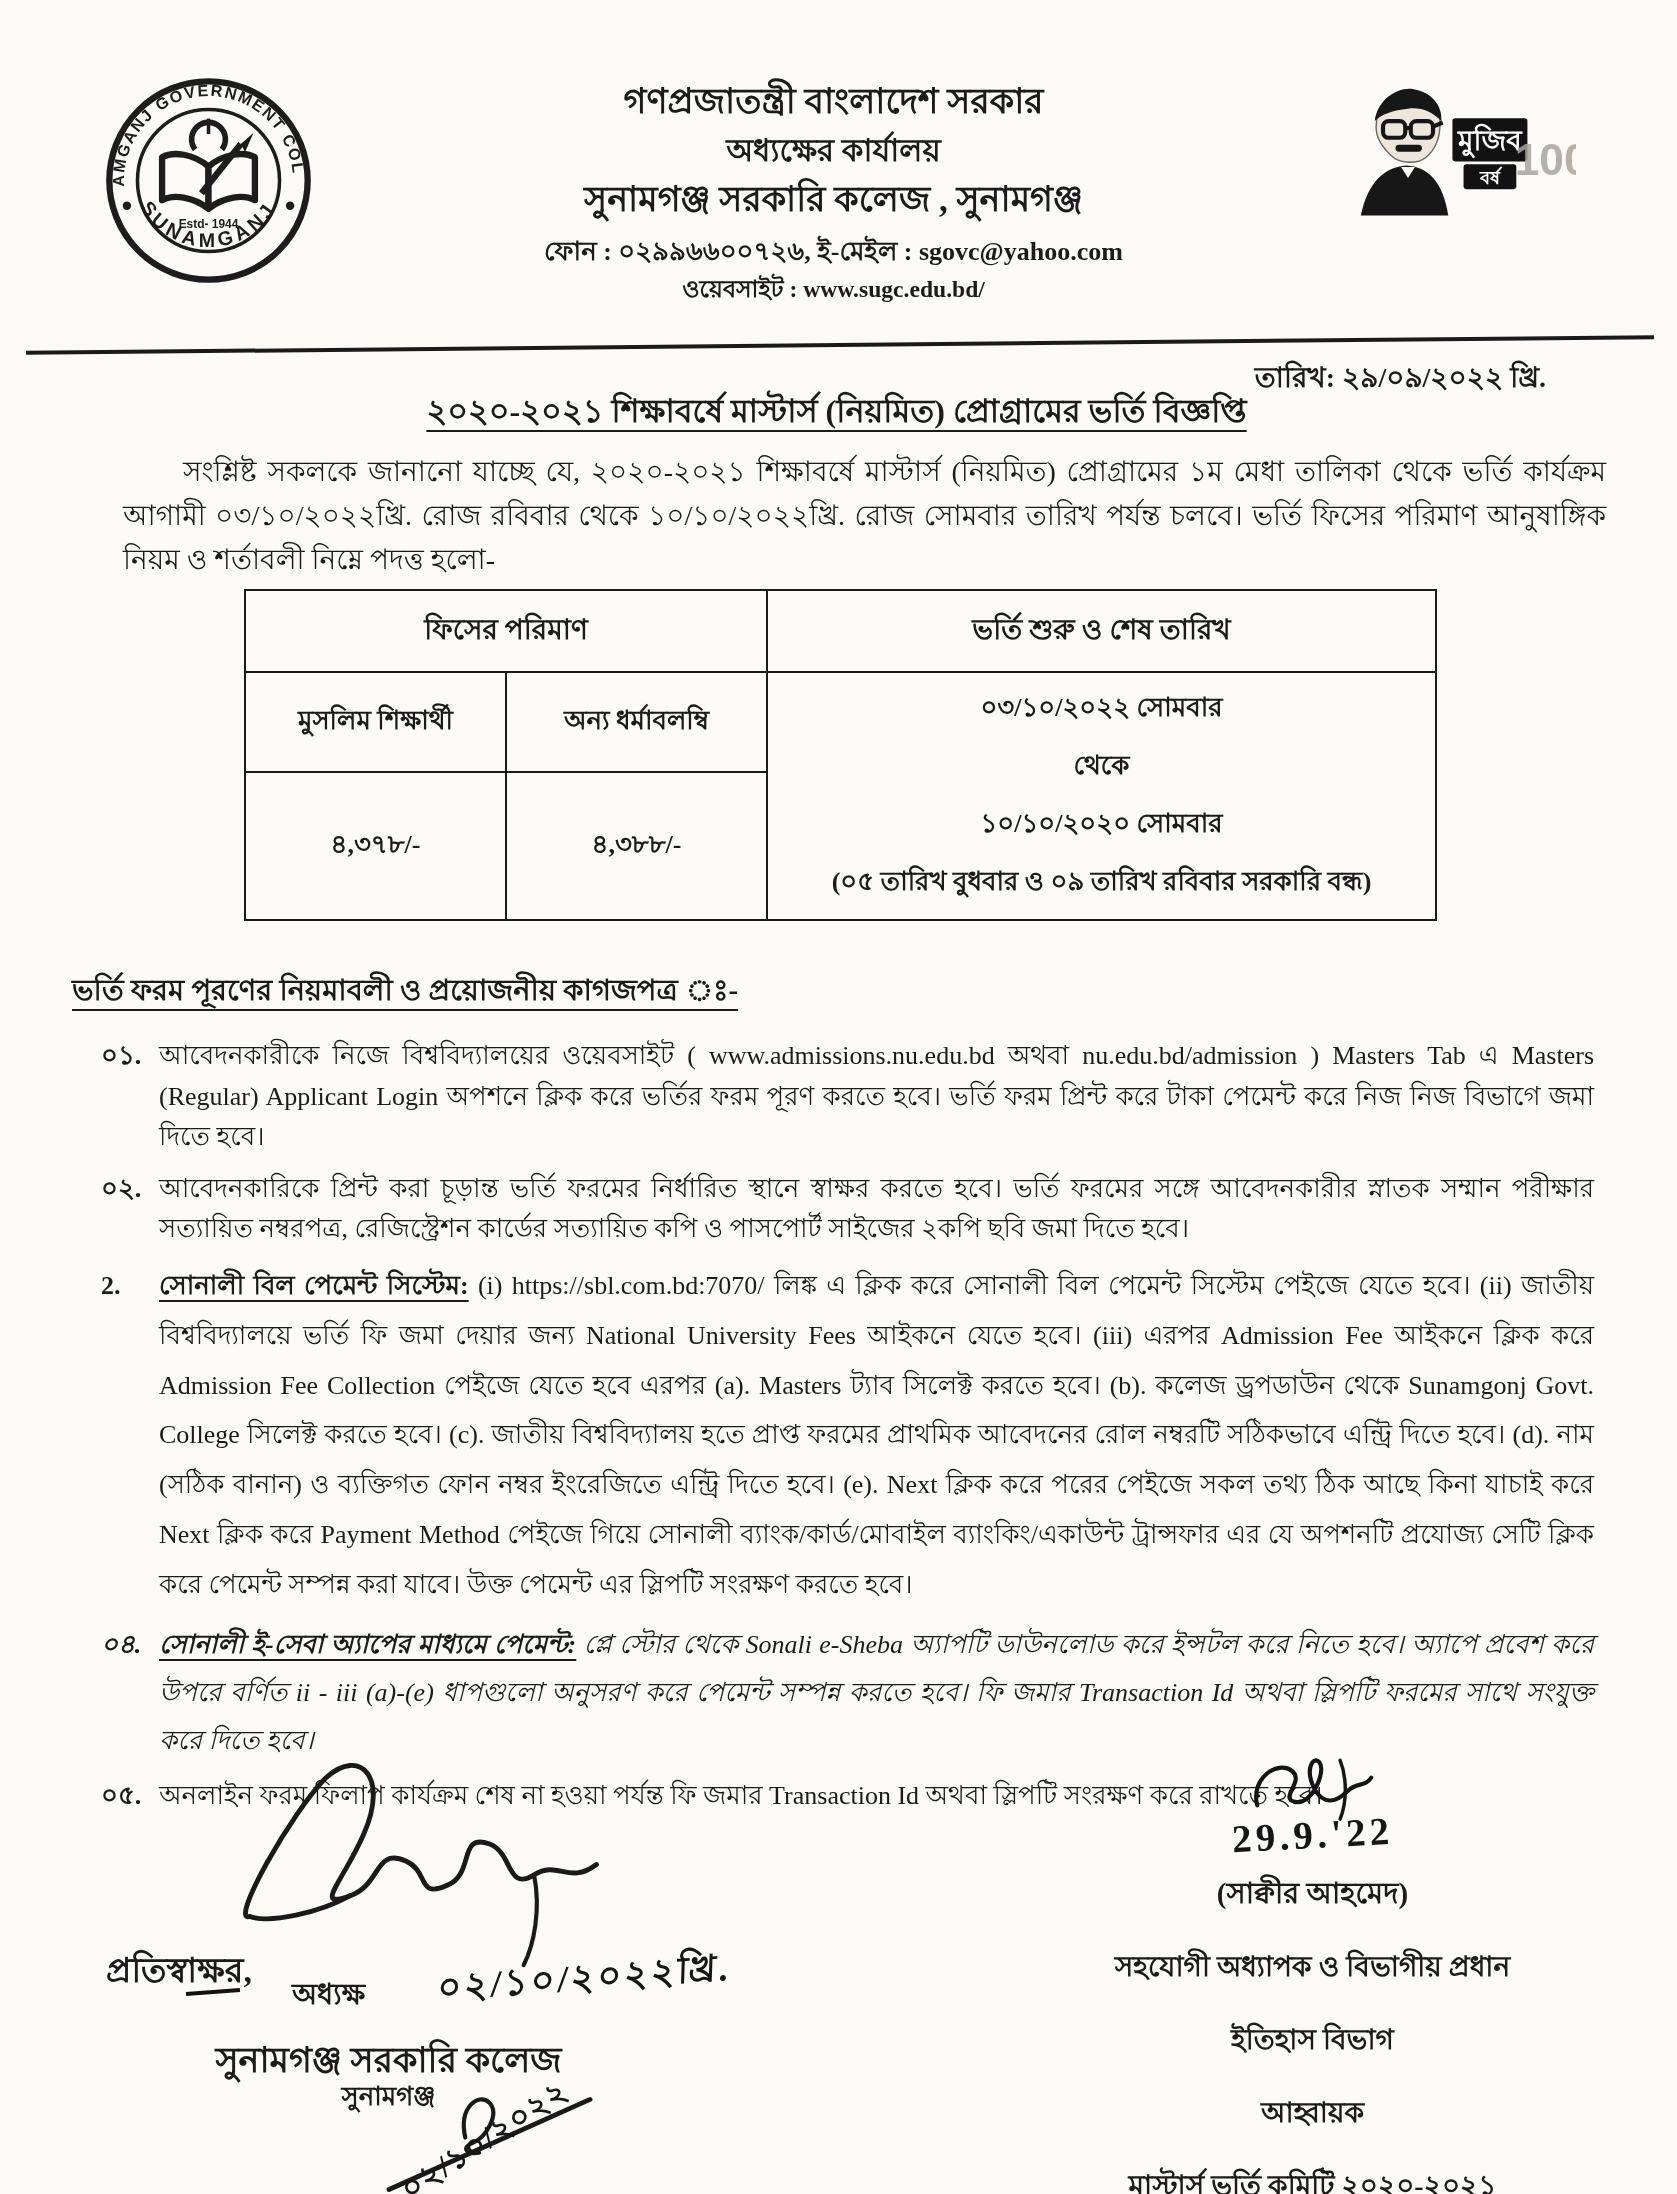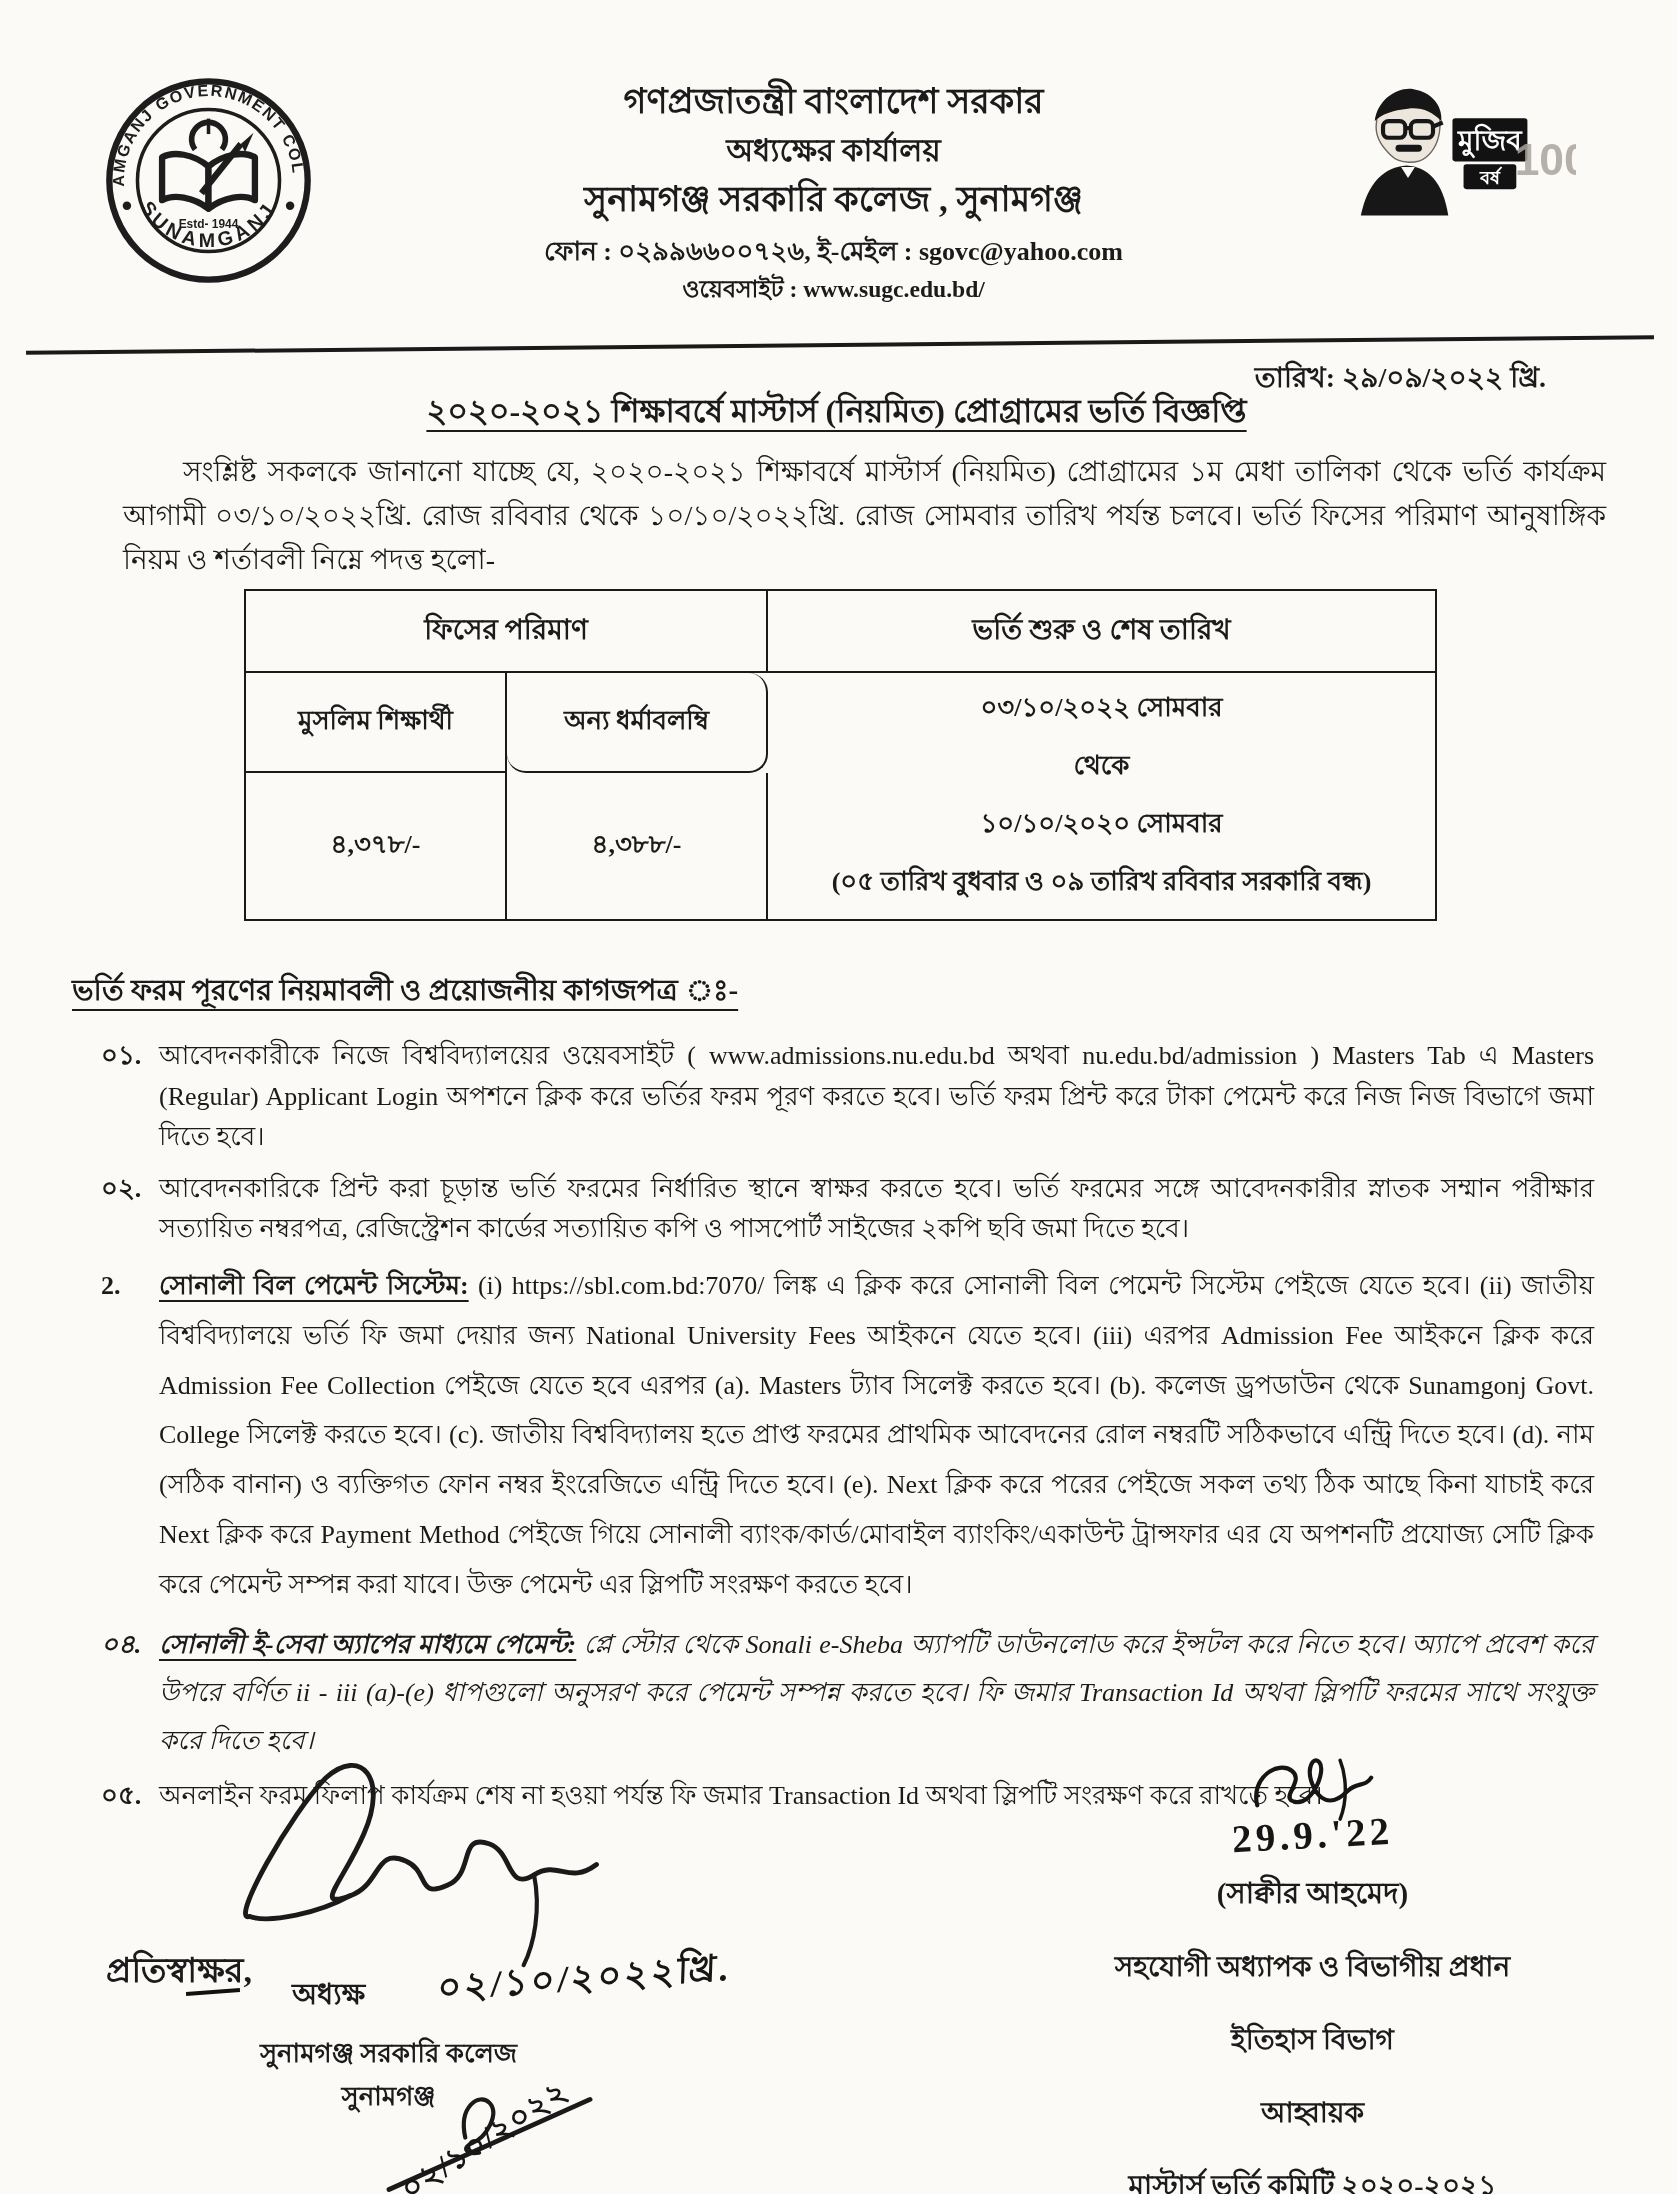--- a/index.html
+++ b/index.html
@@ -31,21 +31,21 @@
          text-decoration:underline;text-decoration-thickness:2.1px;text-underline-offset:8.3px;}
   .intro{left:123px;top:450px;width:1483px;font-size:28px;line-height:1.58;text-align:justify;text-indent:60px;}
 
   
   .fee-table{left:244px;top:589px;width:1189px;border:2.8px solid #1a1a1a;
              display:grid;grid-template-columns:261px 261px 1fr;font-size:26px;}
   .ft-cell{display:flex;align-items:center;justify-content:center;text-align:center;padding:9.7px 7px;}
   .ft-feehdr{grid-column:1/3;grid-row:1;border-right:2.8px solid #1a1a1a;border-bottom:2.8px solid #1a1a1a;font-weight:bold;font-size:28px;padding:16.7px 7px;}
   .ft-datehdr{grid-column:3;grid-row:1;border-bottom:2.8px solid #1a1a1a;font-weight:bold;font-size:28px;padding:16.7px 7px;}
   .ft-muslim{grid-column:1;grid-row:2;border-right:2.8px solid #1a1a1a;border-bottom:2.8px solid #1a1a1a;font-weight:bold;padding:18px 5.6px;}
-  .ft-other{grid-column:2;grid-row:2;border-right:2.8px solid #1a1a1a;border-bottom:2.8px solid #1a1a1a;font-weight:bold;padding:18px 5.6px;border-radius:19px;}
+  .ft-other{grid-column:2;grid-row:2;border-right:2.8px solid #1a1a1a;border-bottom:2.8px solid #1a1a1a;font-weight:bold;padding:18px 5.6px;}
   .ft-fee1{grid-column:1;grid-row:3;border-right:2.8px solid #1a1a1a;font-weight:600;padding:42px 5.6px;}
   .ft-fee2{grid-column:2;grid-row:3;border-right:2.8px solid #1a1a1a;font-weight:600;padding:42px 5.6px;}
   .ft-dates{grid-column:3;grid-row:2/4;flex-direction:column;gap:14px;font-weight:600;padding:14px 6px;}
   .ft-dates .dl{display:block;}
 
   
   .rules-heading{left:72px;top:967px;font-size:29px;font-weight:bold;
                  text-decoration:underline;text-decoration-thickness:2.1px;text-underline-offset:9px;}
   .rules{left:101px;top:1036px;width:1493px;}
   .rule-item{display:flex;gap:7px;font-size:26px;line-height:1.56;margin-bottom:11px;}
@@ -55,21 +55,21 @@
   .ri-3 .rule-body,.ri-3{line-height:1.92;}
   .ri-4 .rule-body,.ri-4{line-height:1.85;font-style:italic;}
 
   
   .countersign{left:106px;top:1944px;font-size:34px;font-weight:600;}
   .sig-main{left:208px;top:1750px;width:444px;height:229px;}
   .sig-dash{left:186px;top:1990px;width:54px;height:4.2px;background:#111;transform:rotate(-4deg);}
   .principal{left:292px;top:1971px;font-size:29px;font-weight:bold;}
   .hand{font-weight:600;color:#161616;}
   .hand-date1{left:437px;top:1948px;font-size:37px;transform:rotate(-4deg) skewX(-6deg);letter-spacing:2.8px;}
-  .left-college{left:194px;top:2033px;width:389px;text-align:center;font-size:26px;font-weight:600;}
+  .left-college{left:194px;top:2033px;width:389px;text-align:center;font-size:35px;font-weight:600;}
   .left-place{left:194px;top:2076px;width:389px;text-align:center;font-size:26px;font-weight:600;}
   .sig-small{left:361px;top:2089px;width:264px;height:104px;}
   .hand-date2{left:389px;top:2115px;font-size:31px;transform:rotate(-33deg);letter-spacing:1.4px;}
 
   .sig-right{left:993px;top:1750px;width:639px;text-align:center;}
   .sig-skd{width:153px;height:76px;margin:0 auto;display:block;}
   .hand-date3{font-size:39px;letter-spacing:4.2px;transform:rotate(-3deg);display:inline-block;margin-top:-14px;}
   .sr-name{font-size:29px;font-weight:bold;margin-top:12.5px;}
   .sr-line{font-size:28px;font-weight:600;margin-top:26px;}
 </style>

